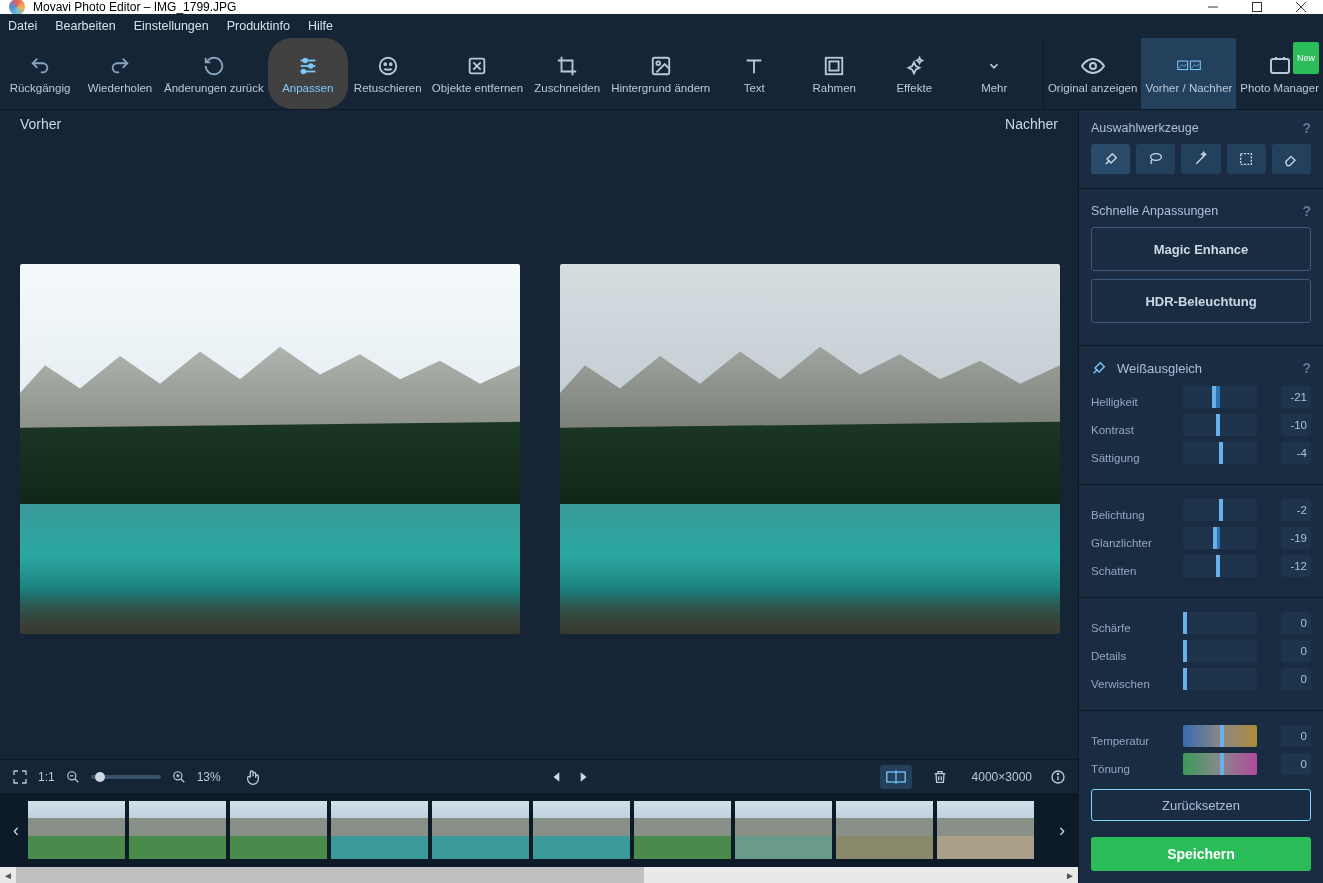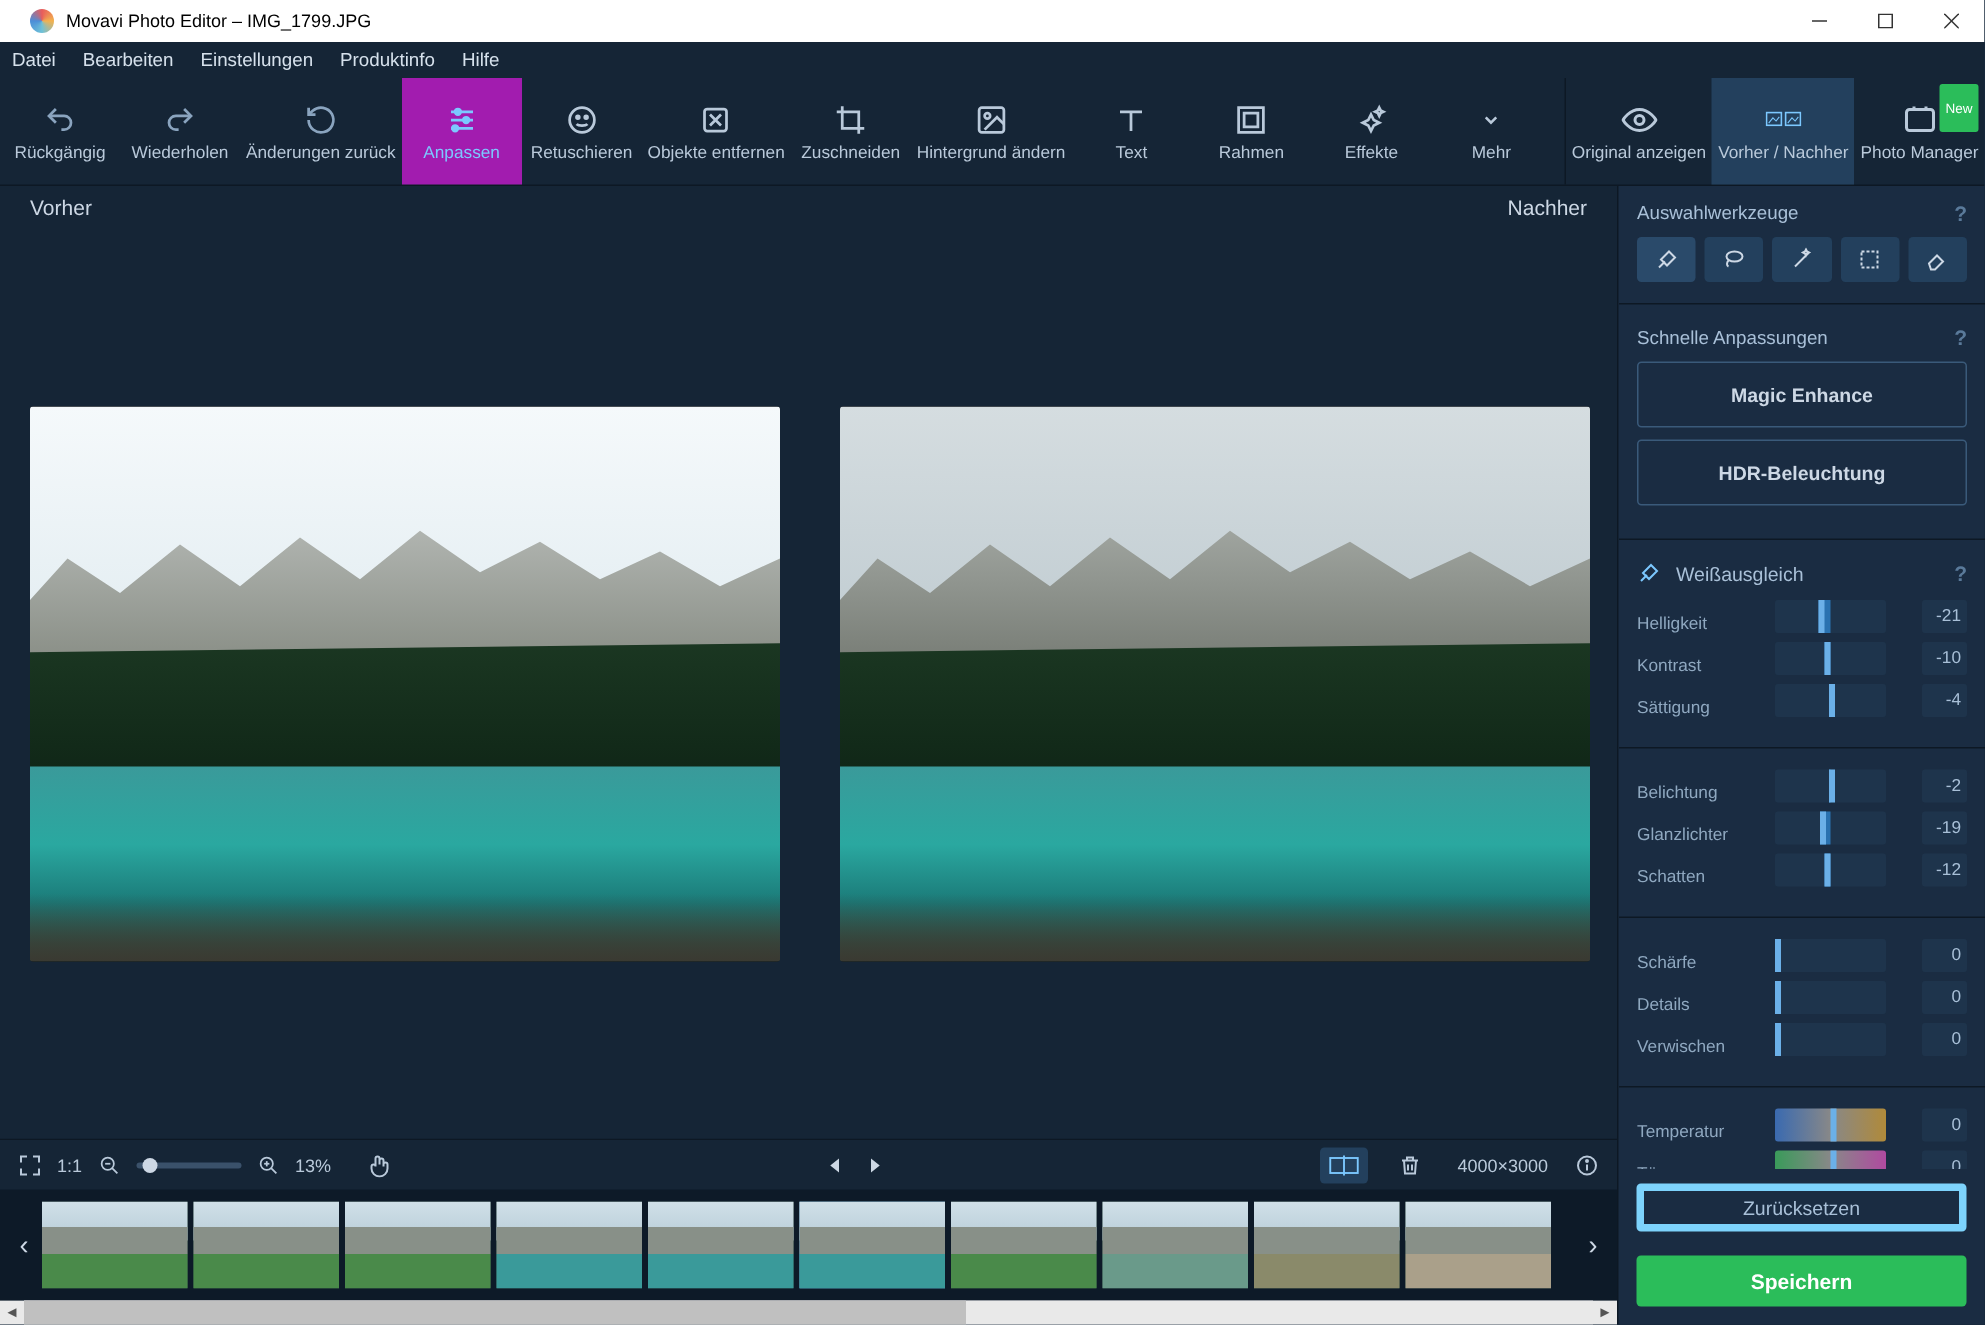--- a/index.html
+++ b/index.html
@@ -1,33 +1,33 @@
 <!DOCTYPE html>
 <html><head>
 <meta charset="utf-8">
 <style>
 * { box-sizing: border-box; margin: 0; padding: 0; font-family: "Segoe UI", Arial, sans-serif; }
 body { width: 1323px; height: 883px; background: #1a2c42; overflow: hidden; display: flex; flex-direction: column; color: #a9c0d8; }
 
 
-.titlebar { height: 28px; background: #fff; display: flex; align-items: center; padding-left: 20px; }
+.titlebar { height: 14px; background: #fff; display: flex; align-items: center; padding-left: 9px; }
 .titlebar .app-icon { width: 16px; height: 16px; border-radius: 50%; background: conic-gradient(#e85c5c,#f2b24f,#6ec1d8,#4c8ed8,#e85c5c); margin-right: 8px; }
 .titlebar .title { font-size: 12px; color: #000; flex: 1; }
 .win-btns { display: flex; }
 .win-btn { width: 44px; height: 30px; display: flex; align-items: center; justify-content: center; font-size: 14px; color:#333; }
 .win-btn svg { width:10px; height:10px; }
 
 
 .menubar { height: 24px; background: #152536; display: flex; align-items: center; padding-left: 8px; gap: 18px; font-size: 12.5px; color: #d6e1ec; }
 .menubar span { cursor: default; }
 
 
 .toolbar { height: 72px; background: #152536; display: flex; border-bottom: 1px solid #0d1824; }
 .tool { display: flex; flex-direction: column; align-items: center; justify-content: center; min-width: 80px; padding: 0 4px; color: #b9c9da; font-size: 11.5px; text-align:center; }
-.tool.active { background: #a21caf; color: #7cc8ff; }
+.tool.active { background: #404040; color: #7cc8ff; border-radius: 24px; }
 .tool .ti { width:24px; height:24px; margin-bottom:4px; display:flex; align-items:center; justify-content:center; }
 .tool-sep { flex:1; }
 .tool-right { display:flex; border-left:1px solid #0d1824; }
 .tool-right .tool { min-width: 84px; }
 .tool-right .tool.active2 { background:#23405d; }
 .new-badge { position:absolute; top:4px; right:4px; background:#2bbd5a; color:#fff; font-size:9px; padding:11px 4px; border-radius:2px; }
 .tool.rel { position:relative; }
 
 
 .main { flex:1; display:flex; min-height:0; }
@@ -77,21 +77,21 @@
 .sel-tool.first { background:#2a4a6a; }
 .q-btn { height:44px; border:1px solid #3a5a7a; border-radius:3px; display:flex; align-items:center; justify-content:center; color:#cdd8e5; font-size:13px; margin-bottom:8px; font-weight:600; }
 .slider-row { display:flex; align-items:flex-end; gap:24px; margin-bottom:6px; font-size:12px; }
 .slider-label { width:68px; color:#8fa8c0; font-size:11.5px; }
 .slider-track { flex:1; height:22px; background:#1e344c; position:relative; border-radius:2px; }
 .slider-fill { position:absolute; top:0; bottom:0; background:#2a72b0; }
 .slider-handle { position:absolute; top:0; width:4px; height:22px; background:#6bb0e8; }
 .slider-val { width:30px; text-align:right; color:#a9c0d8; font-size:11.5px; background:#1e344c; height:22px; line-height:22px; padding-right:4px; border-radius:2px; }
 .color-track { flex:1; height:22px; border-radius:2px; position:relative; }
 .wb-row { display:flex; align-items:center; gap:10px; margin-bottom:10px; }
-.reset-btn { margin:10px 12px; height:32px; border:5px solid #7dd3fc; border-radius:3px; display:flex; align-items:center; justify-content:center; color:#a9c0d8; font-size:13px; }
+.reset-btn { margin:10px 12px; height:32px; border:1px solid #7dd3fc; border-radius:3px; display:flex; align-items:center; justify-content:center; color:#a9c0d8; font-size:13px; }
 .save-btn { margin:6px 12px 12px; height:34px; background:#2bbd5a; border-radius:3px; display:flex; align-items:center; justify-content:center; color:#fff; font-size:14px; font-weight:600; }
 .rp-divider { height:1px; background:#0d1824; margin: 4px 0; }
 .help-q { color:#5a7a9a; font-size:14px; font-weight:bold; }
 .rp-scroll { flex:1; overflow-y:auto; }
 </style>
 </head>
 <body>
 
 <div class="titlebar">
   <div class="app-icon"></div>

